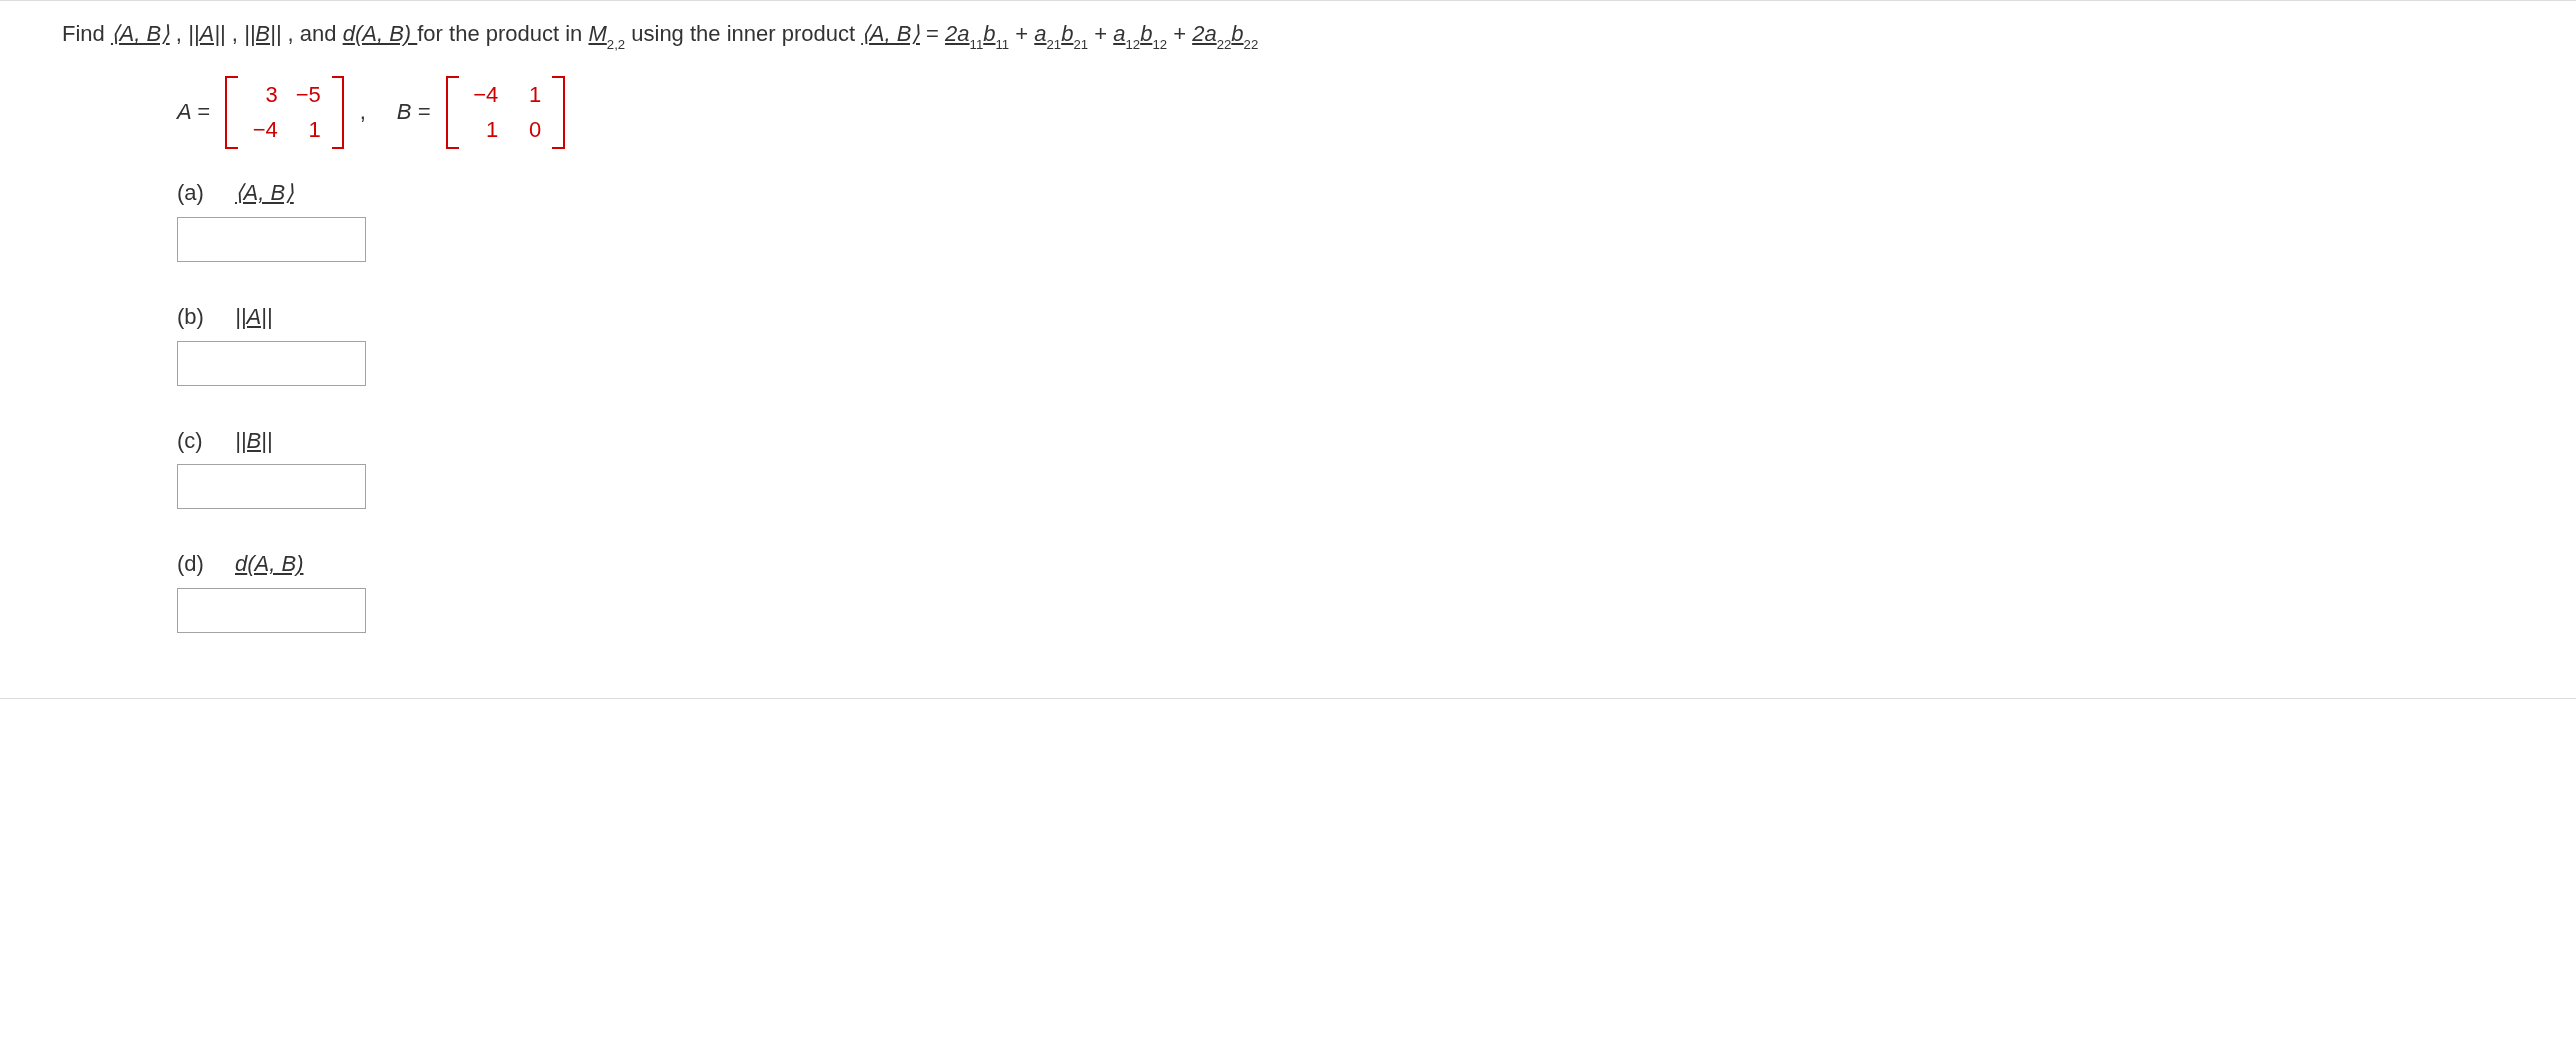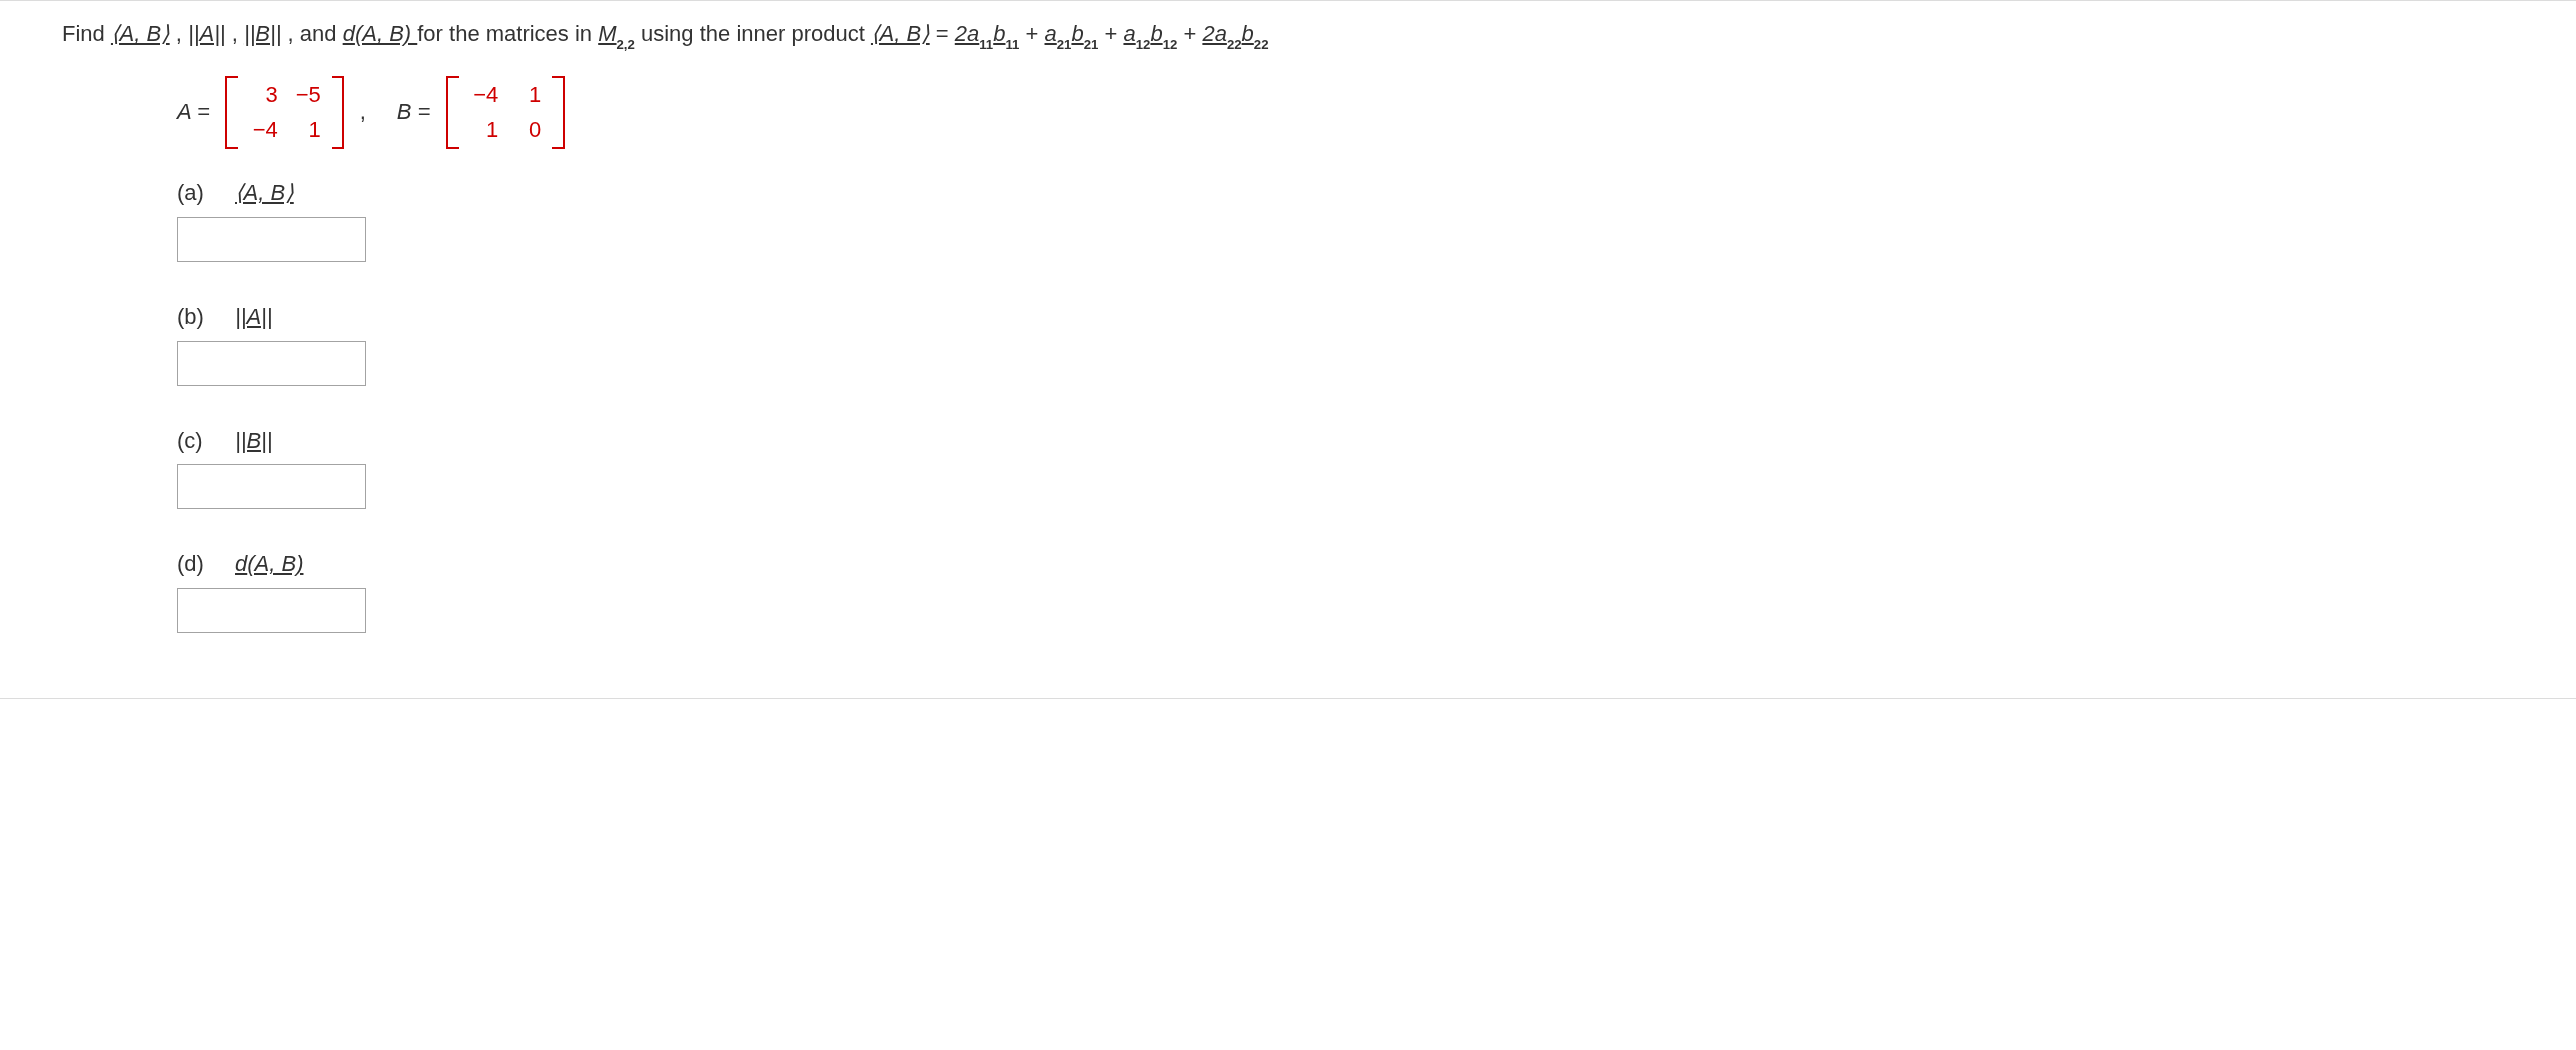--- a/index.html
+++ b/index.html
@@ -13,21 +13,21 @@
   .page {
     border-top: 1.5px solid #dcdcdc;
     border-bottom: 1.5px solid #dcdcdc;
     padding: 15.4px 62px 23px 62px;
   }
   .prompt-line {
     line-height: 1.6;
     margin-bottom: 23px;
   }
   .italic { font-style: italic; text-decoration: underline; }
-  .sub { font-size: 0.6em; vertical-align: sub; position: relative; top: 0.2em; font-weight: bold; }
+  .sub { font-size: 0.6em; vertical-align: sub; position: relative; top: 0.2em; }
 
   
   .matrices-row {
     margin-left: 115px;
     margin-bottom: 31px;
     display: flex;
     align-items: center;
     gap: 15.4px;
   }
   .eq-label { font-style: italic; }
@@ -85,21 +85,21 @@
 
   <div class="prompt-line">
     <span>Find </span>
     <span class="italic">⟨A, B⟩</span>
     <span>, </span>
     <span class="italic">||A||</span>
     <span>, </span>
     <span class="italic">||B||</span>
     <span>, and </span>
     <span class="italic">d</span><span class="italic">(A, B) </span>
-    <span> for the matrices in </span>
+    <span> for the product in </span>
     <span class="italic">M</span><span class="sub">2,2</span>
     <span> using the inner product </span>
     <span class="italic">⟨A, B⟩</span>
     <span> = </span>
 
     <span class="italic">2a</span><span class="sub">11</span><span class="italic">b</span><span class="sub">11</span>
     <span> + </span>
     <span class="italic">a</span><span class="sub">21</span><span class="italic">b</span><span class="sub">21</span>
     <span> + </span>
     <span class="italic">a</span><span class="sub">12</span><span class="italic">b</span><span class="sub">12</span>

